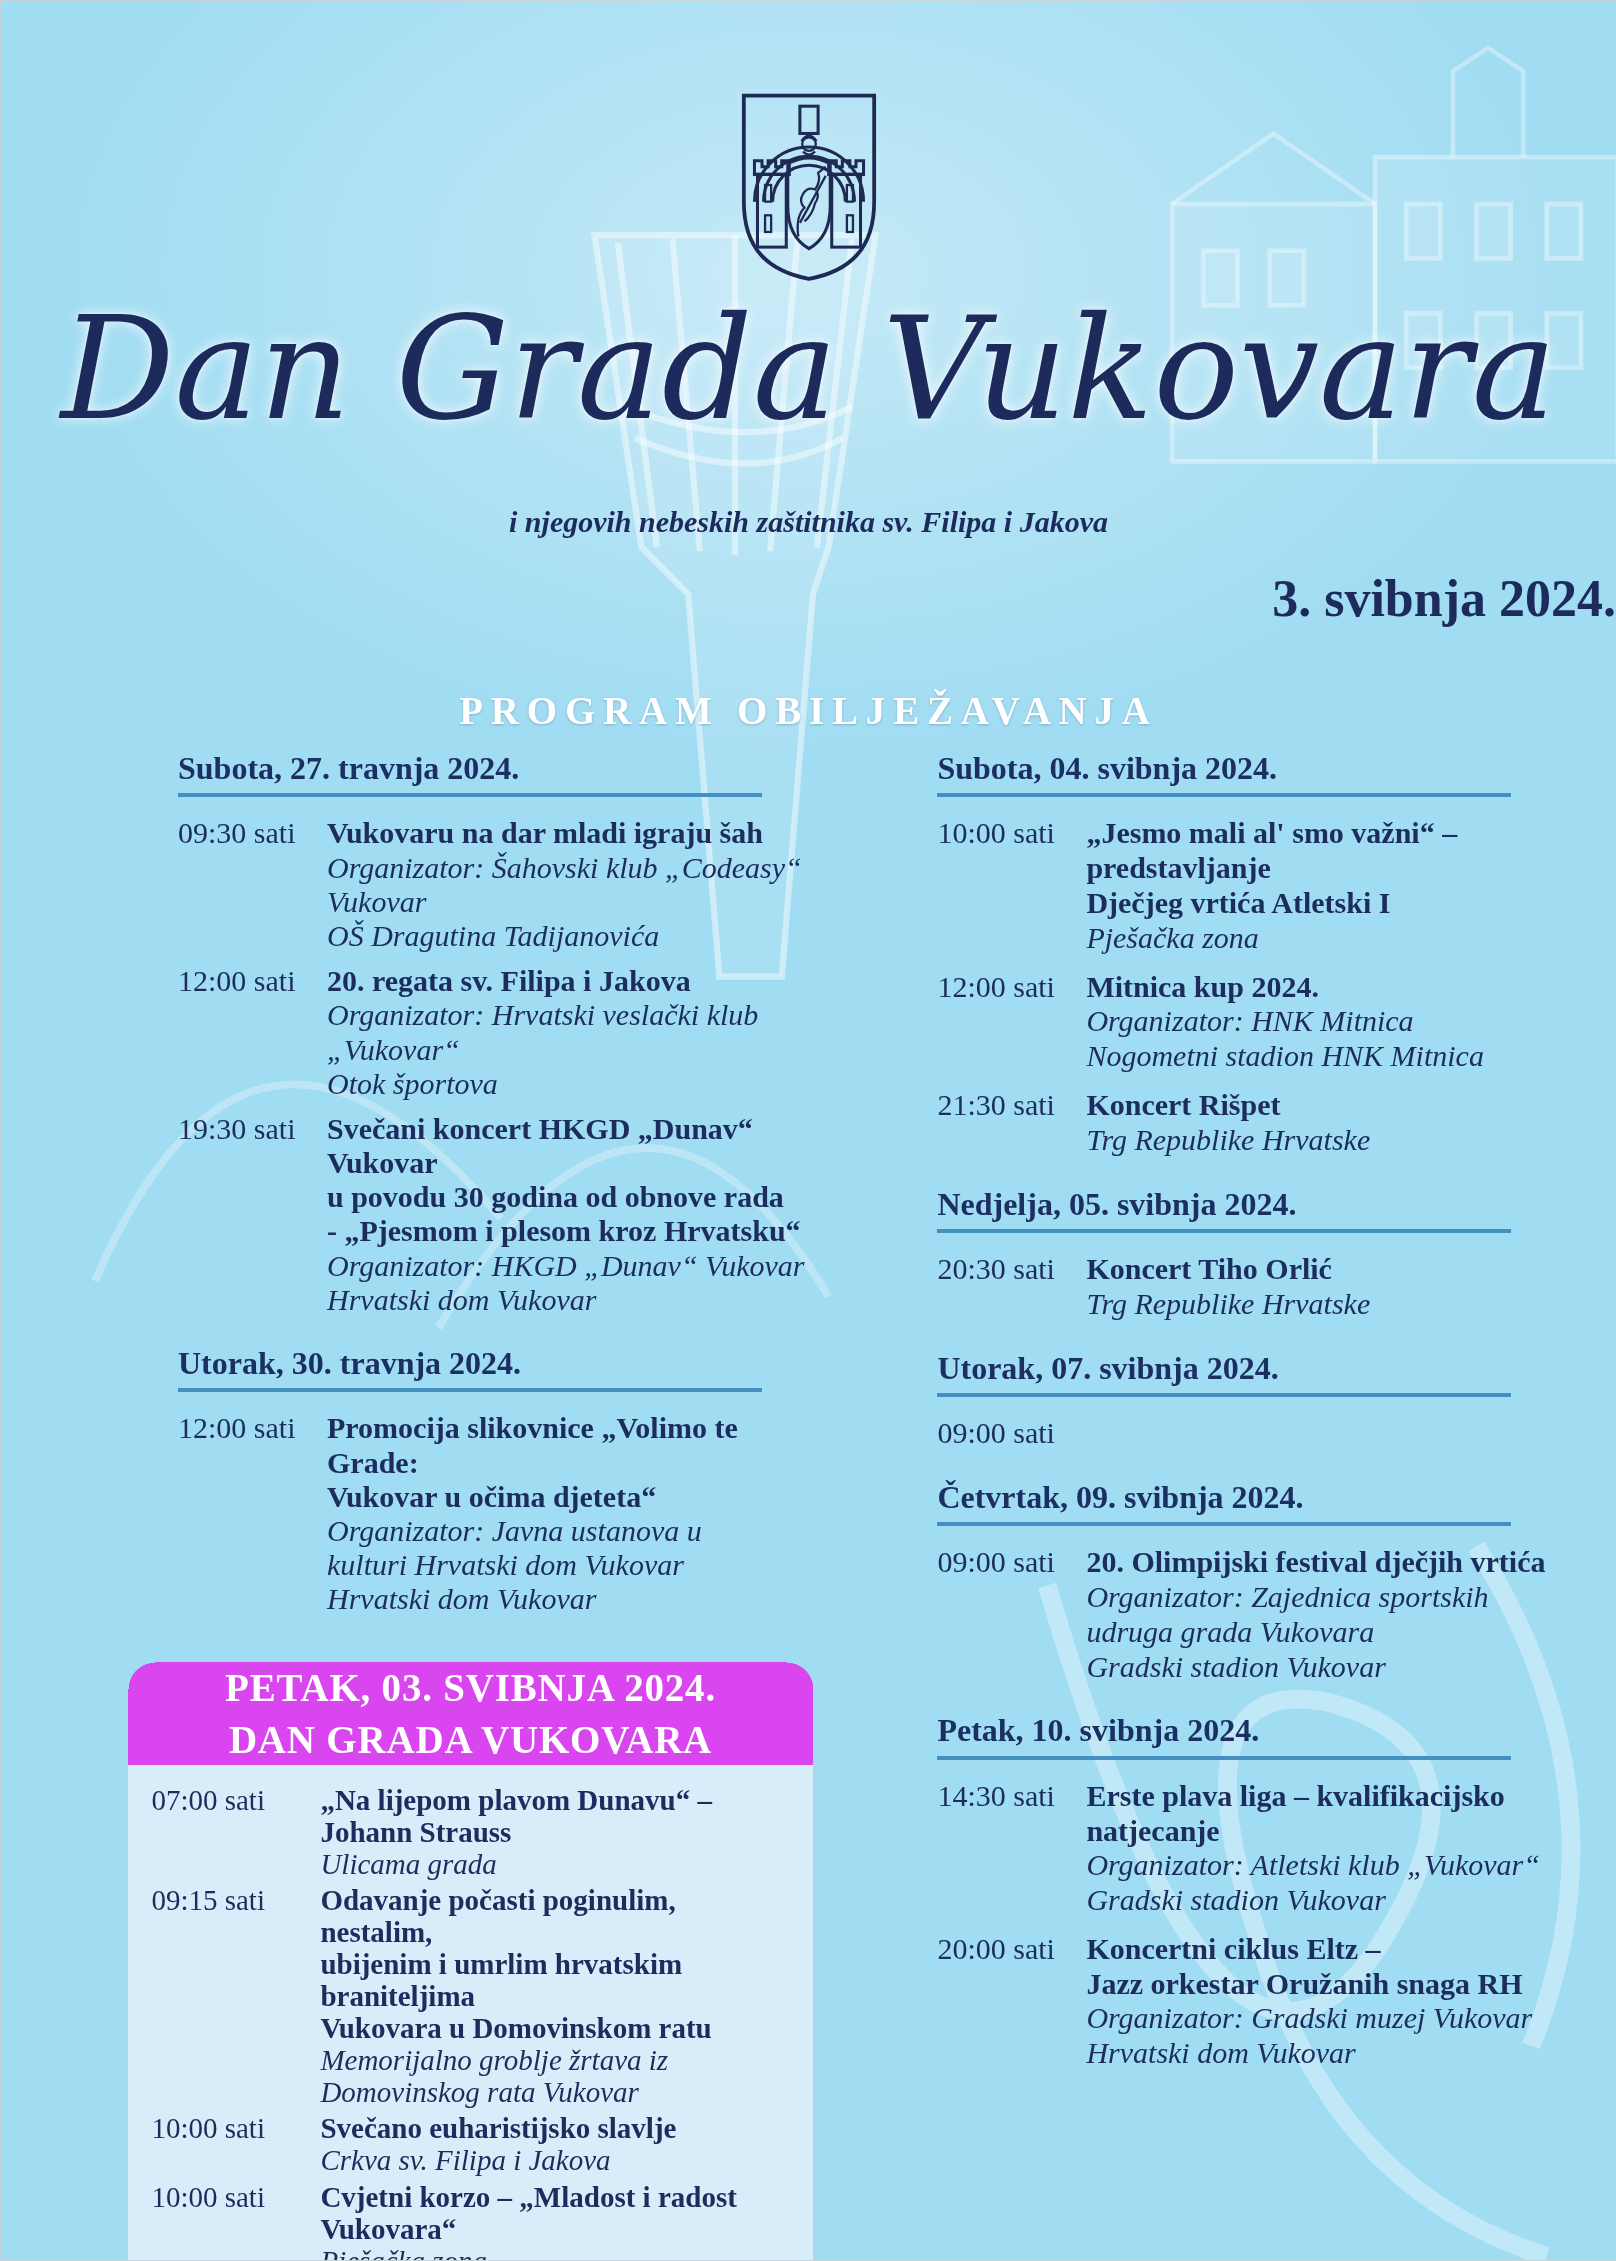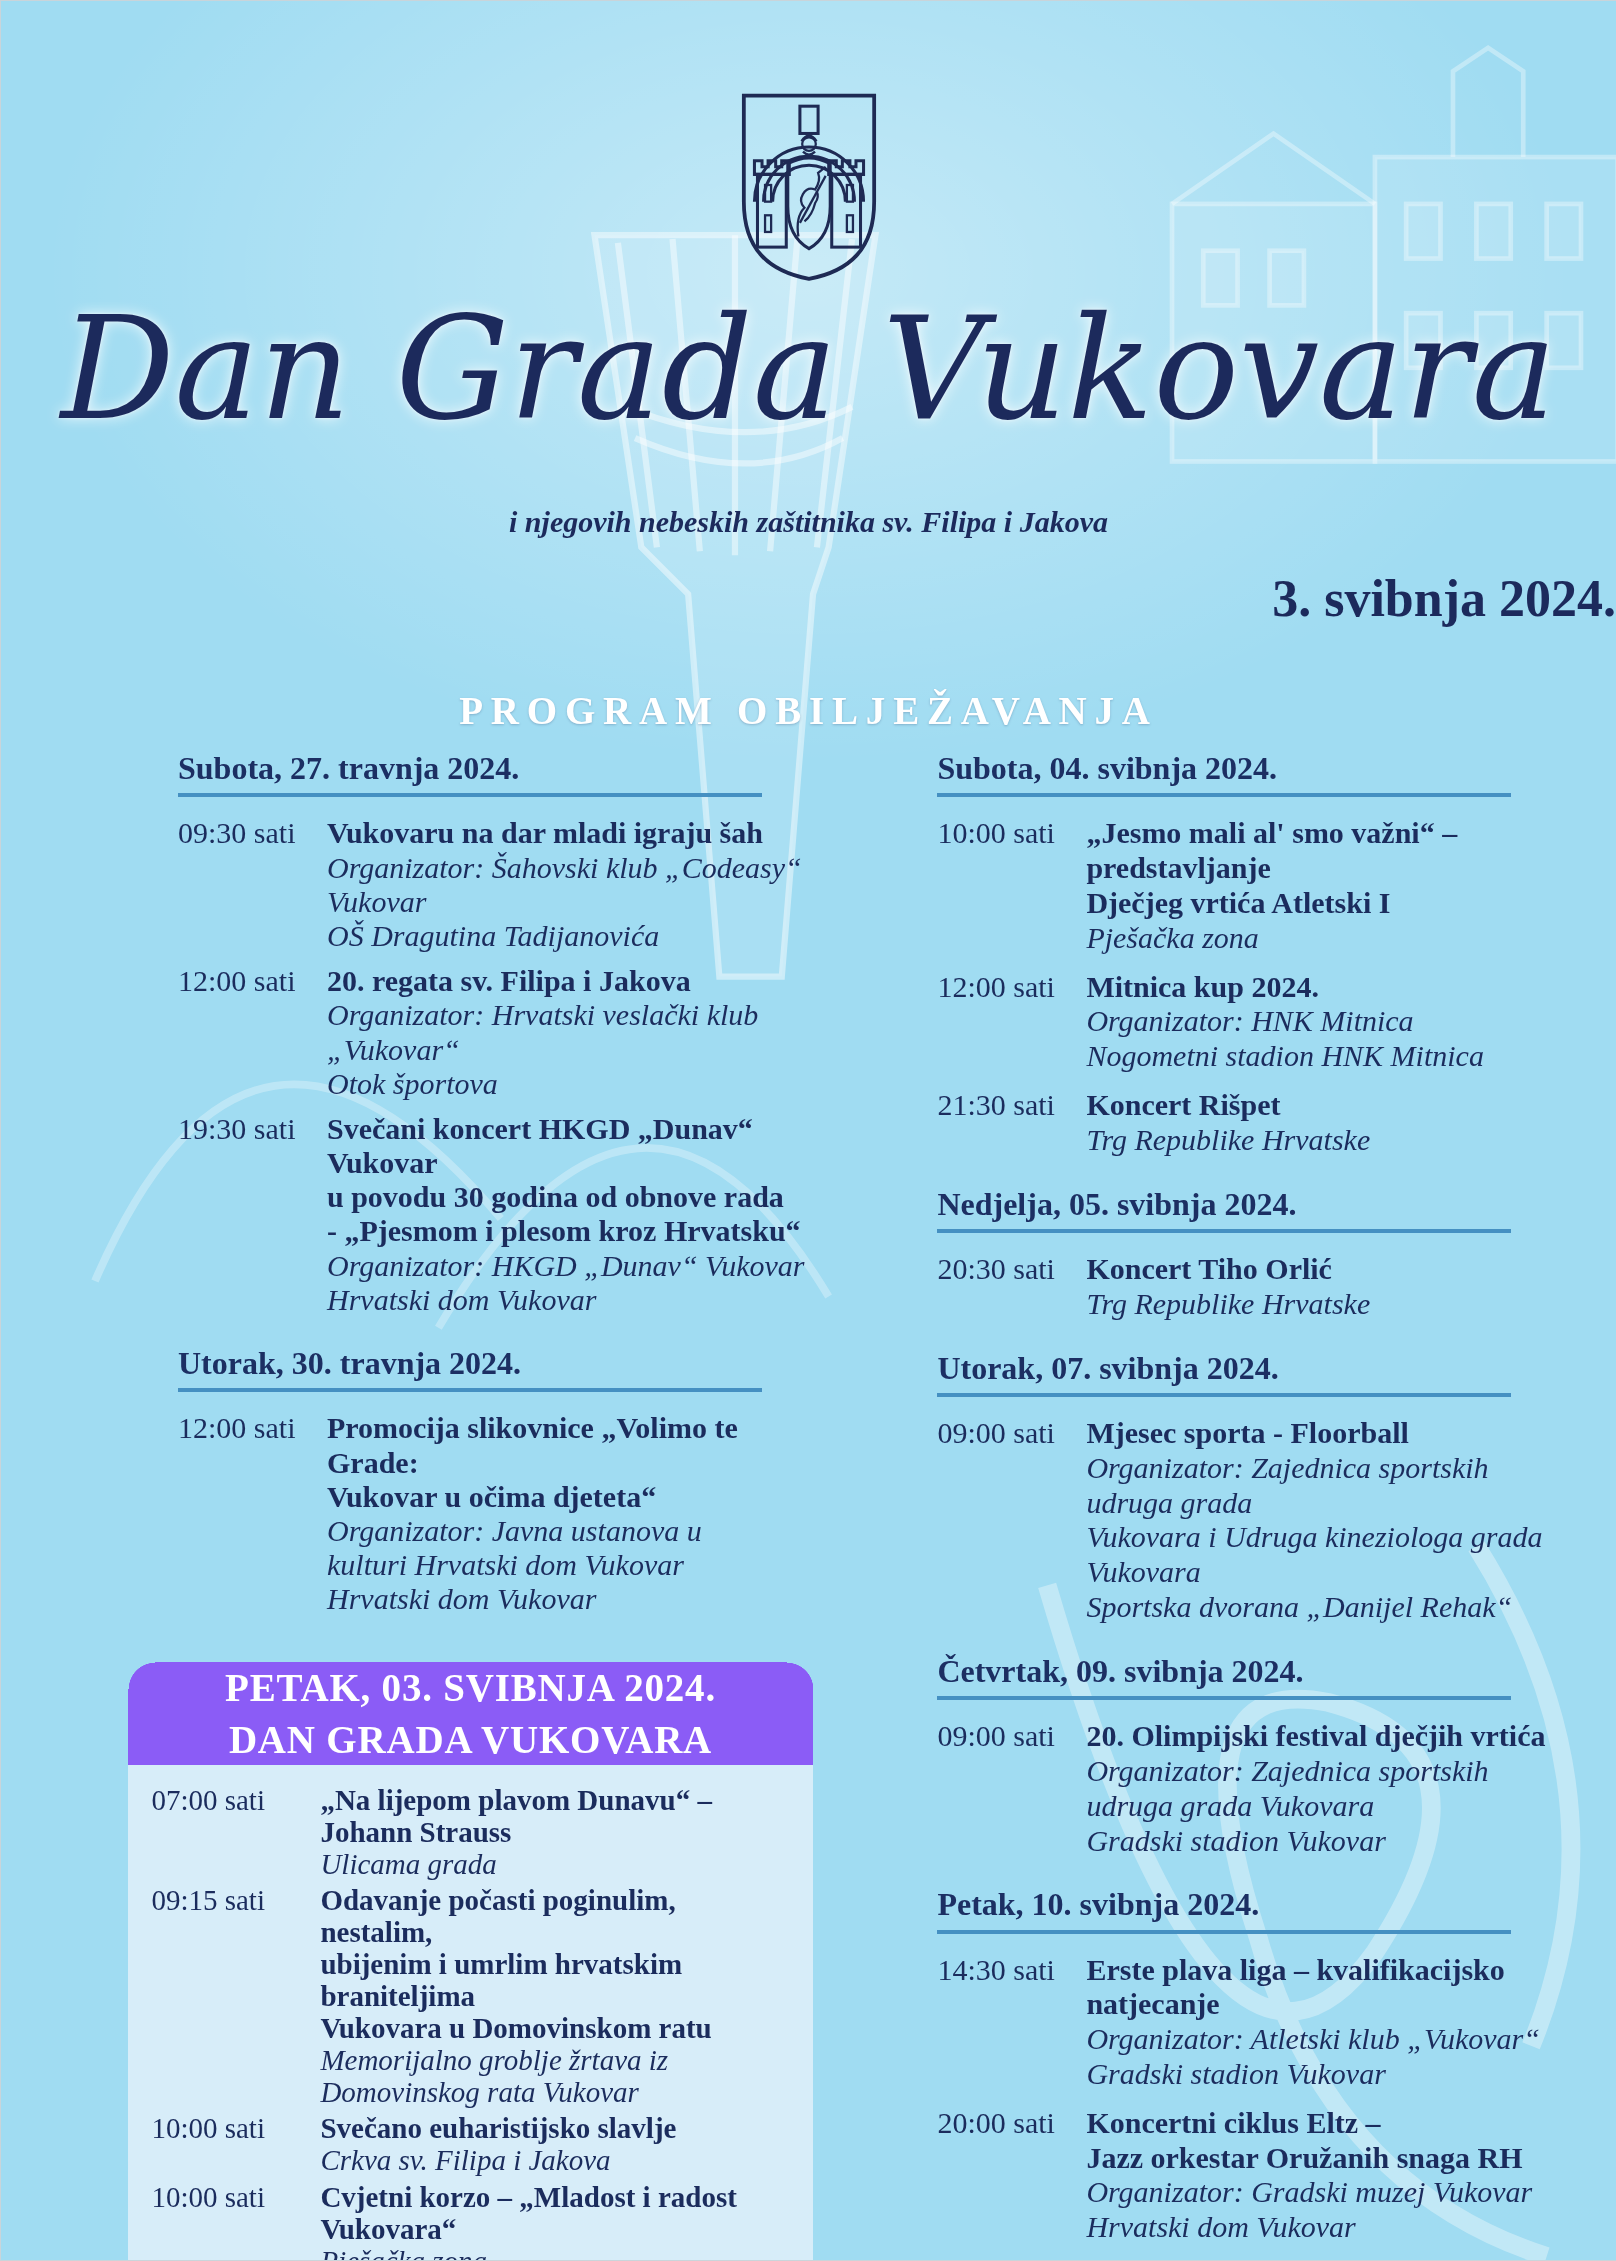--- a/index.html
+++ b/index.html
@@ -62,21 +62,21 @@
   .col-right .event{margin-bottom:14px;}
   .event .time{flex:0 0 129px;font-weight:normal;font-size:30px;line-height:1.14;}
   .event .body{font-size:30px;line-height:1.14;padding-left:20px;}
   .col-right .event .time,.col-right .event .body{line-height:1.16;}
   .lines{white-space:pre-line;}
   .title-lines{font-weight:bold;}
   .venue-lines{font-style:italic;}
   
   .banner{
     position:relative;margin-top:15.6px;
-    background:#8b5cf6;height:119px;
+    background:#d946ef;height:119px;
     text-align:center;color:#ffffff;
     display:flex;align-items:center;justify-content:center;
   }
   .banner .banner-text{
     font-weight:bold;font-size:39px;line-height:1.32;letter-spacing:0.8px;
     white-space:pre-line;
   }
   .banner::before,.banner::after{
     content:"";position:absolute;top:0;width:26.5px;height:26.5px;
   }
@@ -287,26 +287,20 @@
           <div class="lines title-lines">Koncert Tiho Orlić</div>
           <div class="lines venue-lines">Trg Republike Hrvatske</div>
         </div>
       </div>
     </div>
 
     <div class="section inset-r">
       <div class="sec-header">Utorak, 07. svibnja 2024.</div>
       <div class="event">
         <div class="time">09:00 sati</div>
-        <div class="body">
-          <div class="lines title-lines">Mjesec sporta - Floorball</div>
-          <div class="lines venue-lines">Organizator: Zajednica sportskih udruga grada
-Vukovara i Udruga kineziologa grada Vukovara
-Sportska dvorana „Danijel Rehak“</div>
-        </div>
       </div>
     </div>
 
     <div class="section inset-r">
       <div class="sec-header">Četvrtak, 09. svibnja 2024.</div>
       <div class="event">
         <div class="time">09:00 sati</div>
         <div class="body">
           <div class="lines title-lines">20. Olimpijski festival dječjih vrtića</div>
           <div class="lines venue-lines">Organizator: Zajednica sportskih

